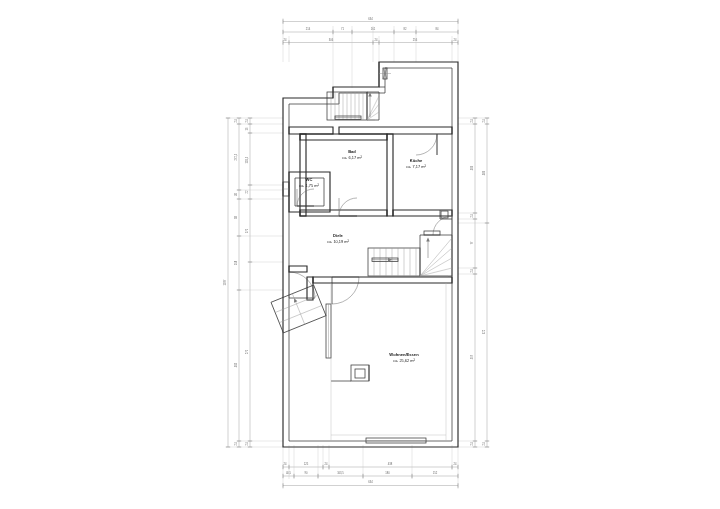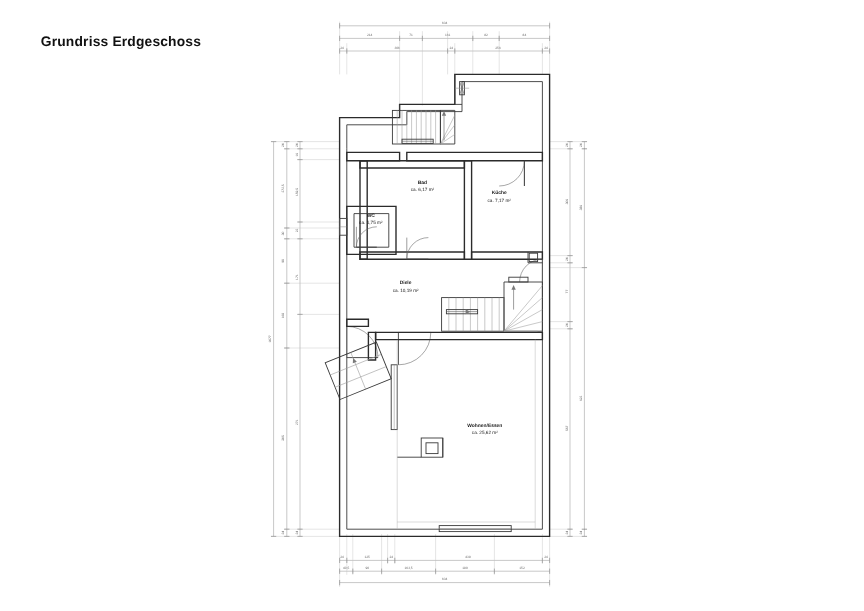--- a/index.html
+++ b/index.html
@@ -70,21 +70,20 @@
     fill: #6a6a6a;
     text-anchor: middle;
   }
   .arrowtri { fill: #7a7a7a; stroke: none; }
 </style>
 </head>
 <body>
 
 <div id="page">
 
-  <div id="page-title">Grundriss Erdgeschoss</div>
 
   <svg id="plan-svg" width="720" height="509" viewBox="0 0 720 509">
 
     <g>
 
       <g>
         <line class="dimline" x1="283" y1="21.5" x2="458" y2="21.5"></line>
         <line class="dimtick" x1="283" y1="19.3" x2="283" y2="23.7"></line>
         <line class="dimtick" x1="458" y1="19.3" x2="458" y2="23.7"></line>
         <text class="dim-h" x="370.5" y="19.6">634</text>

